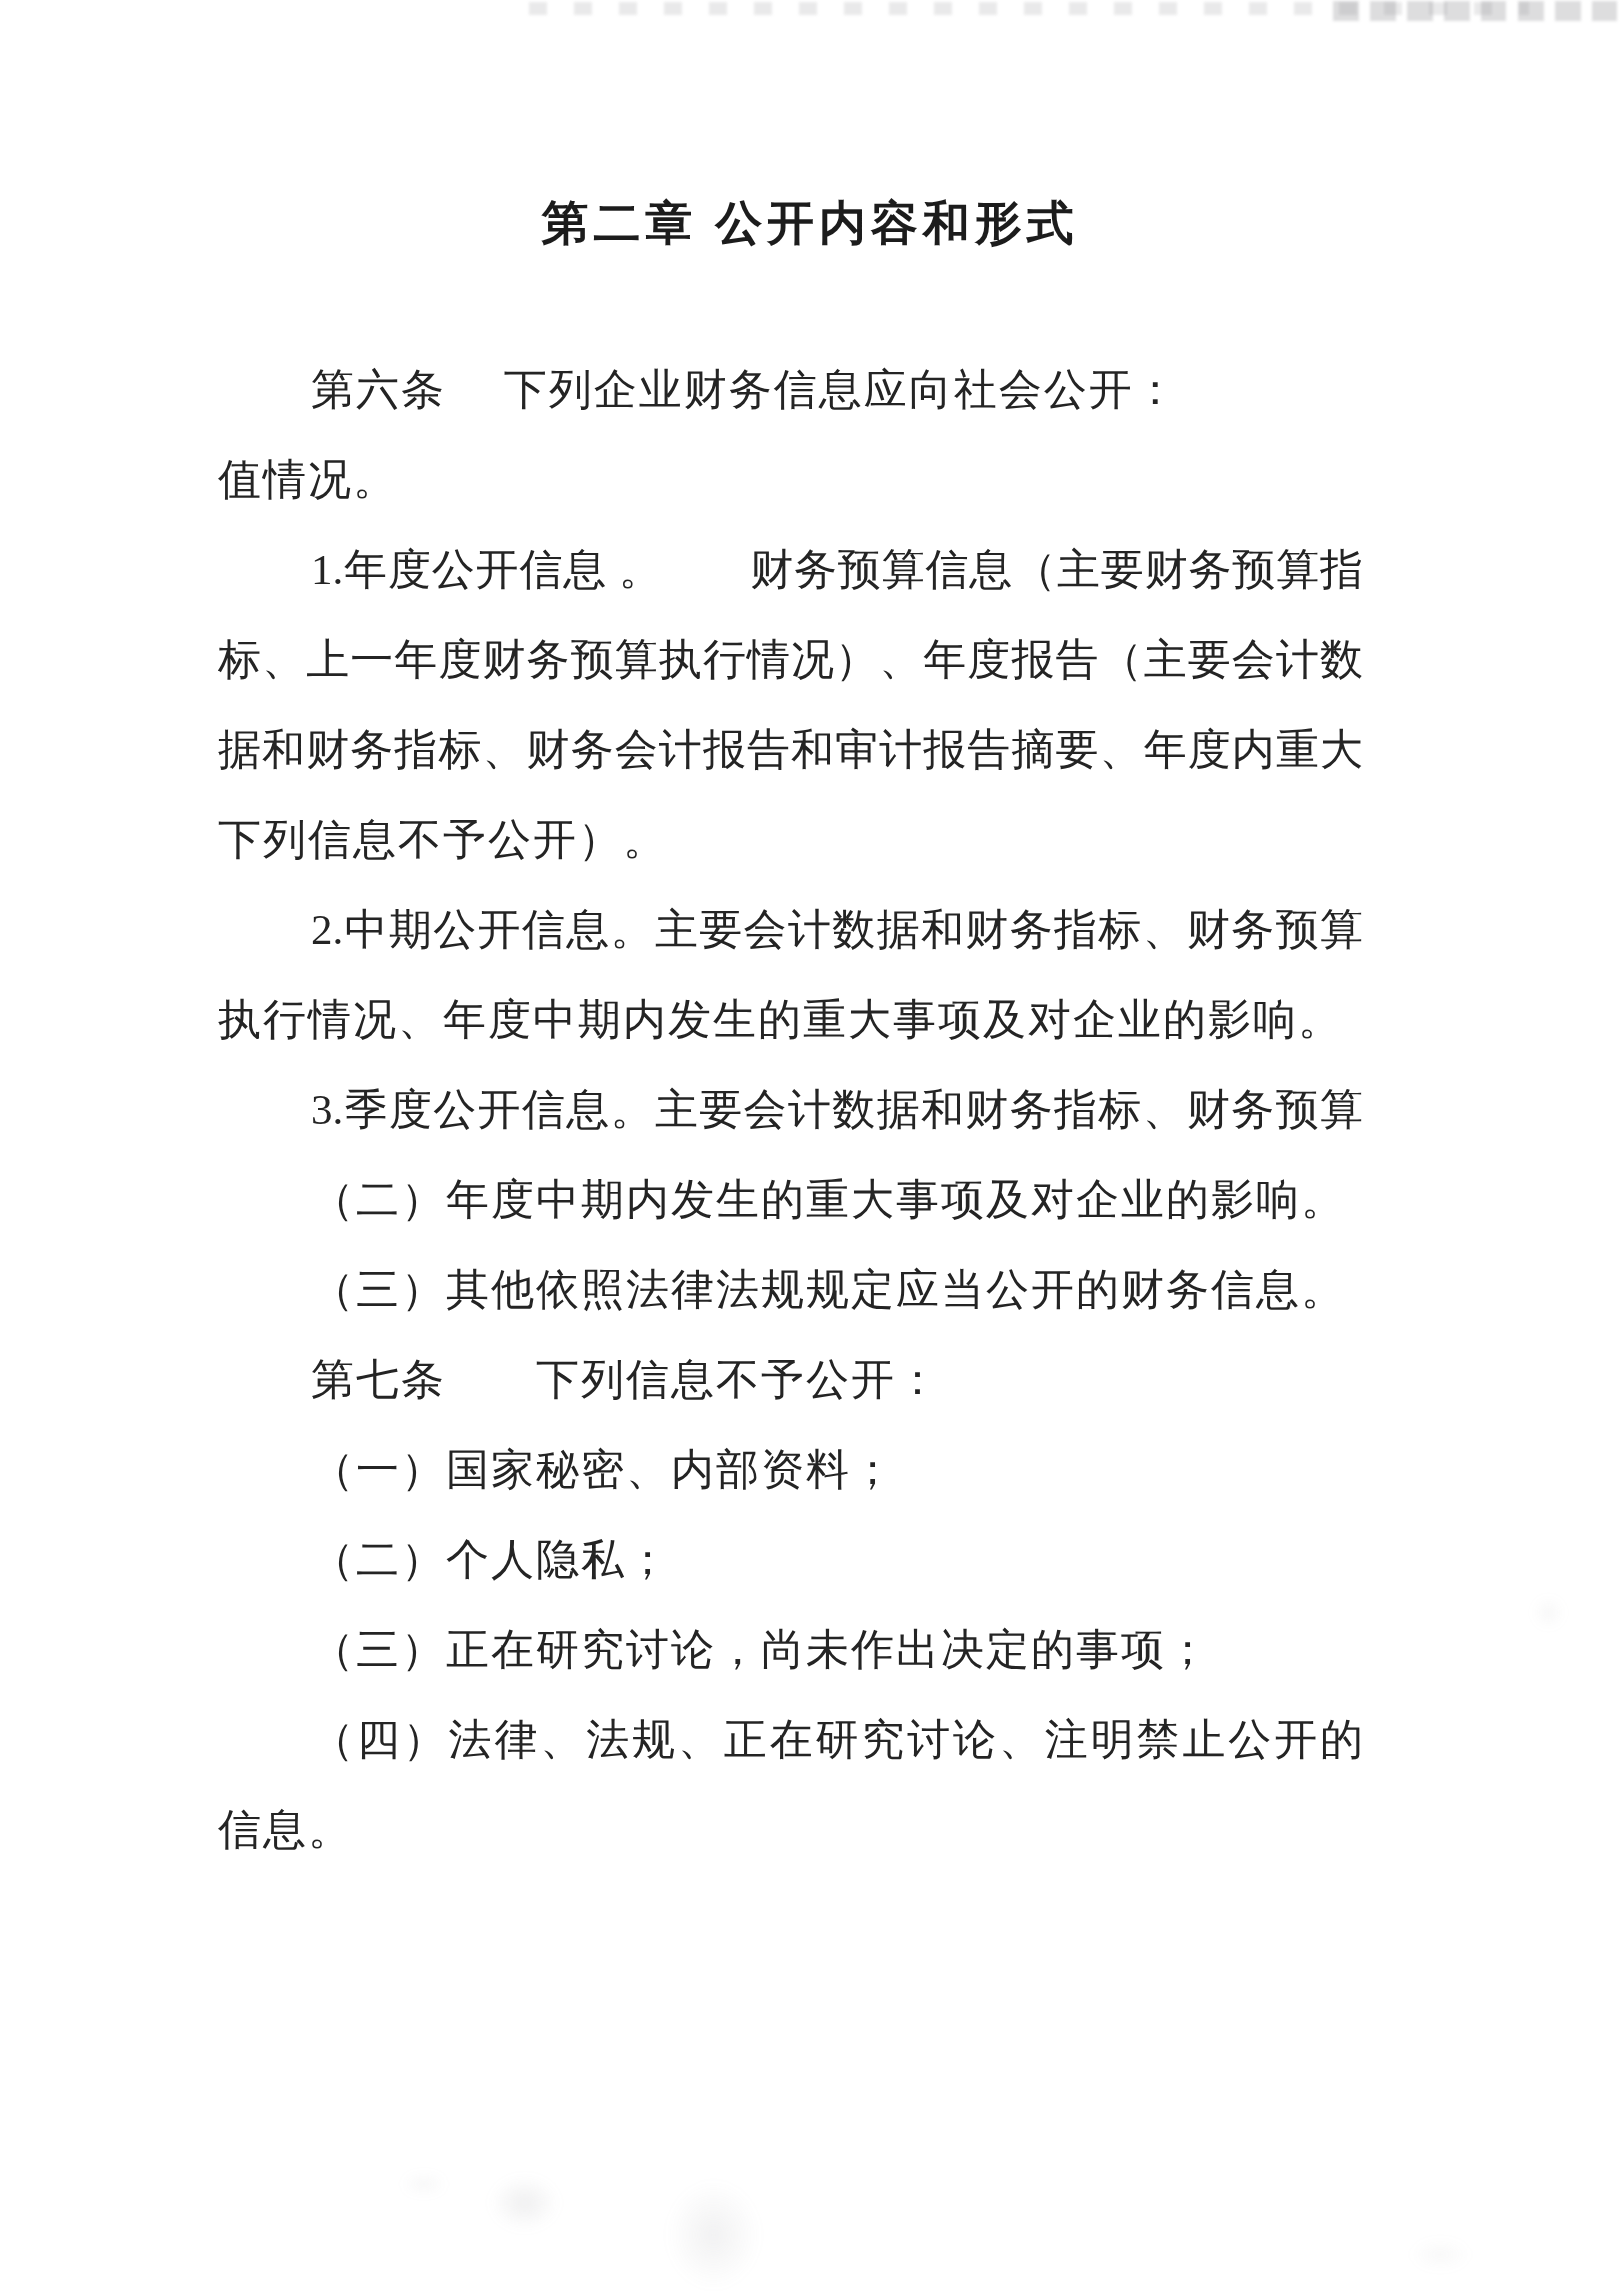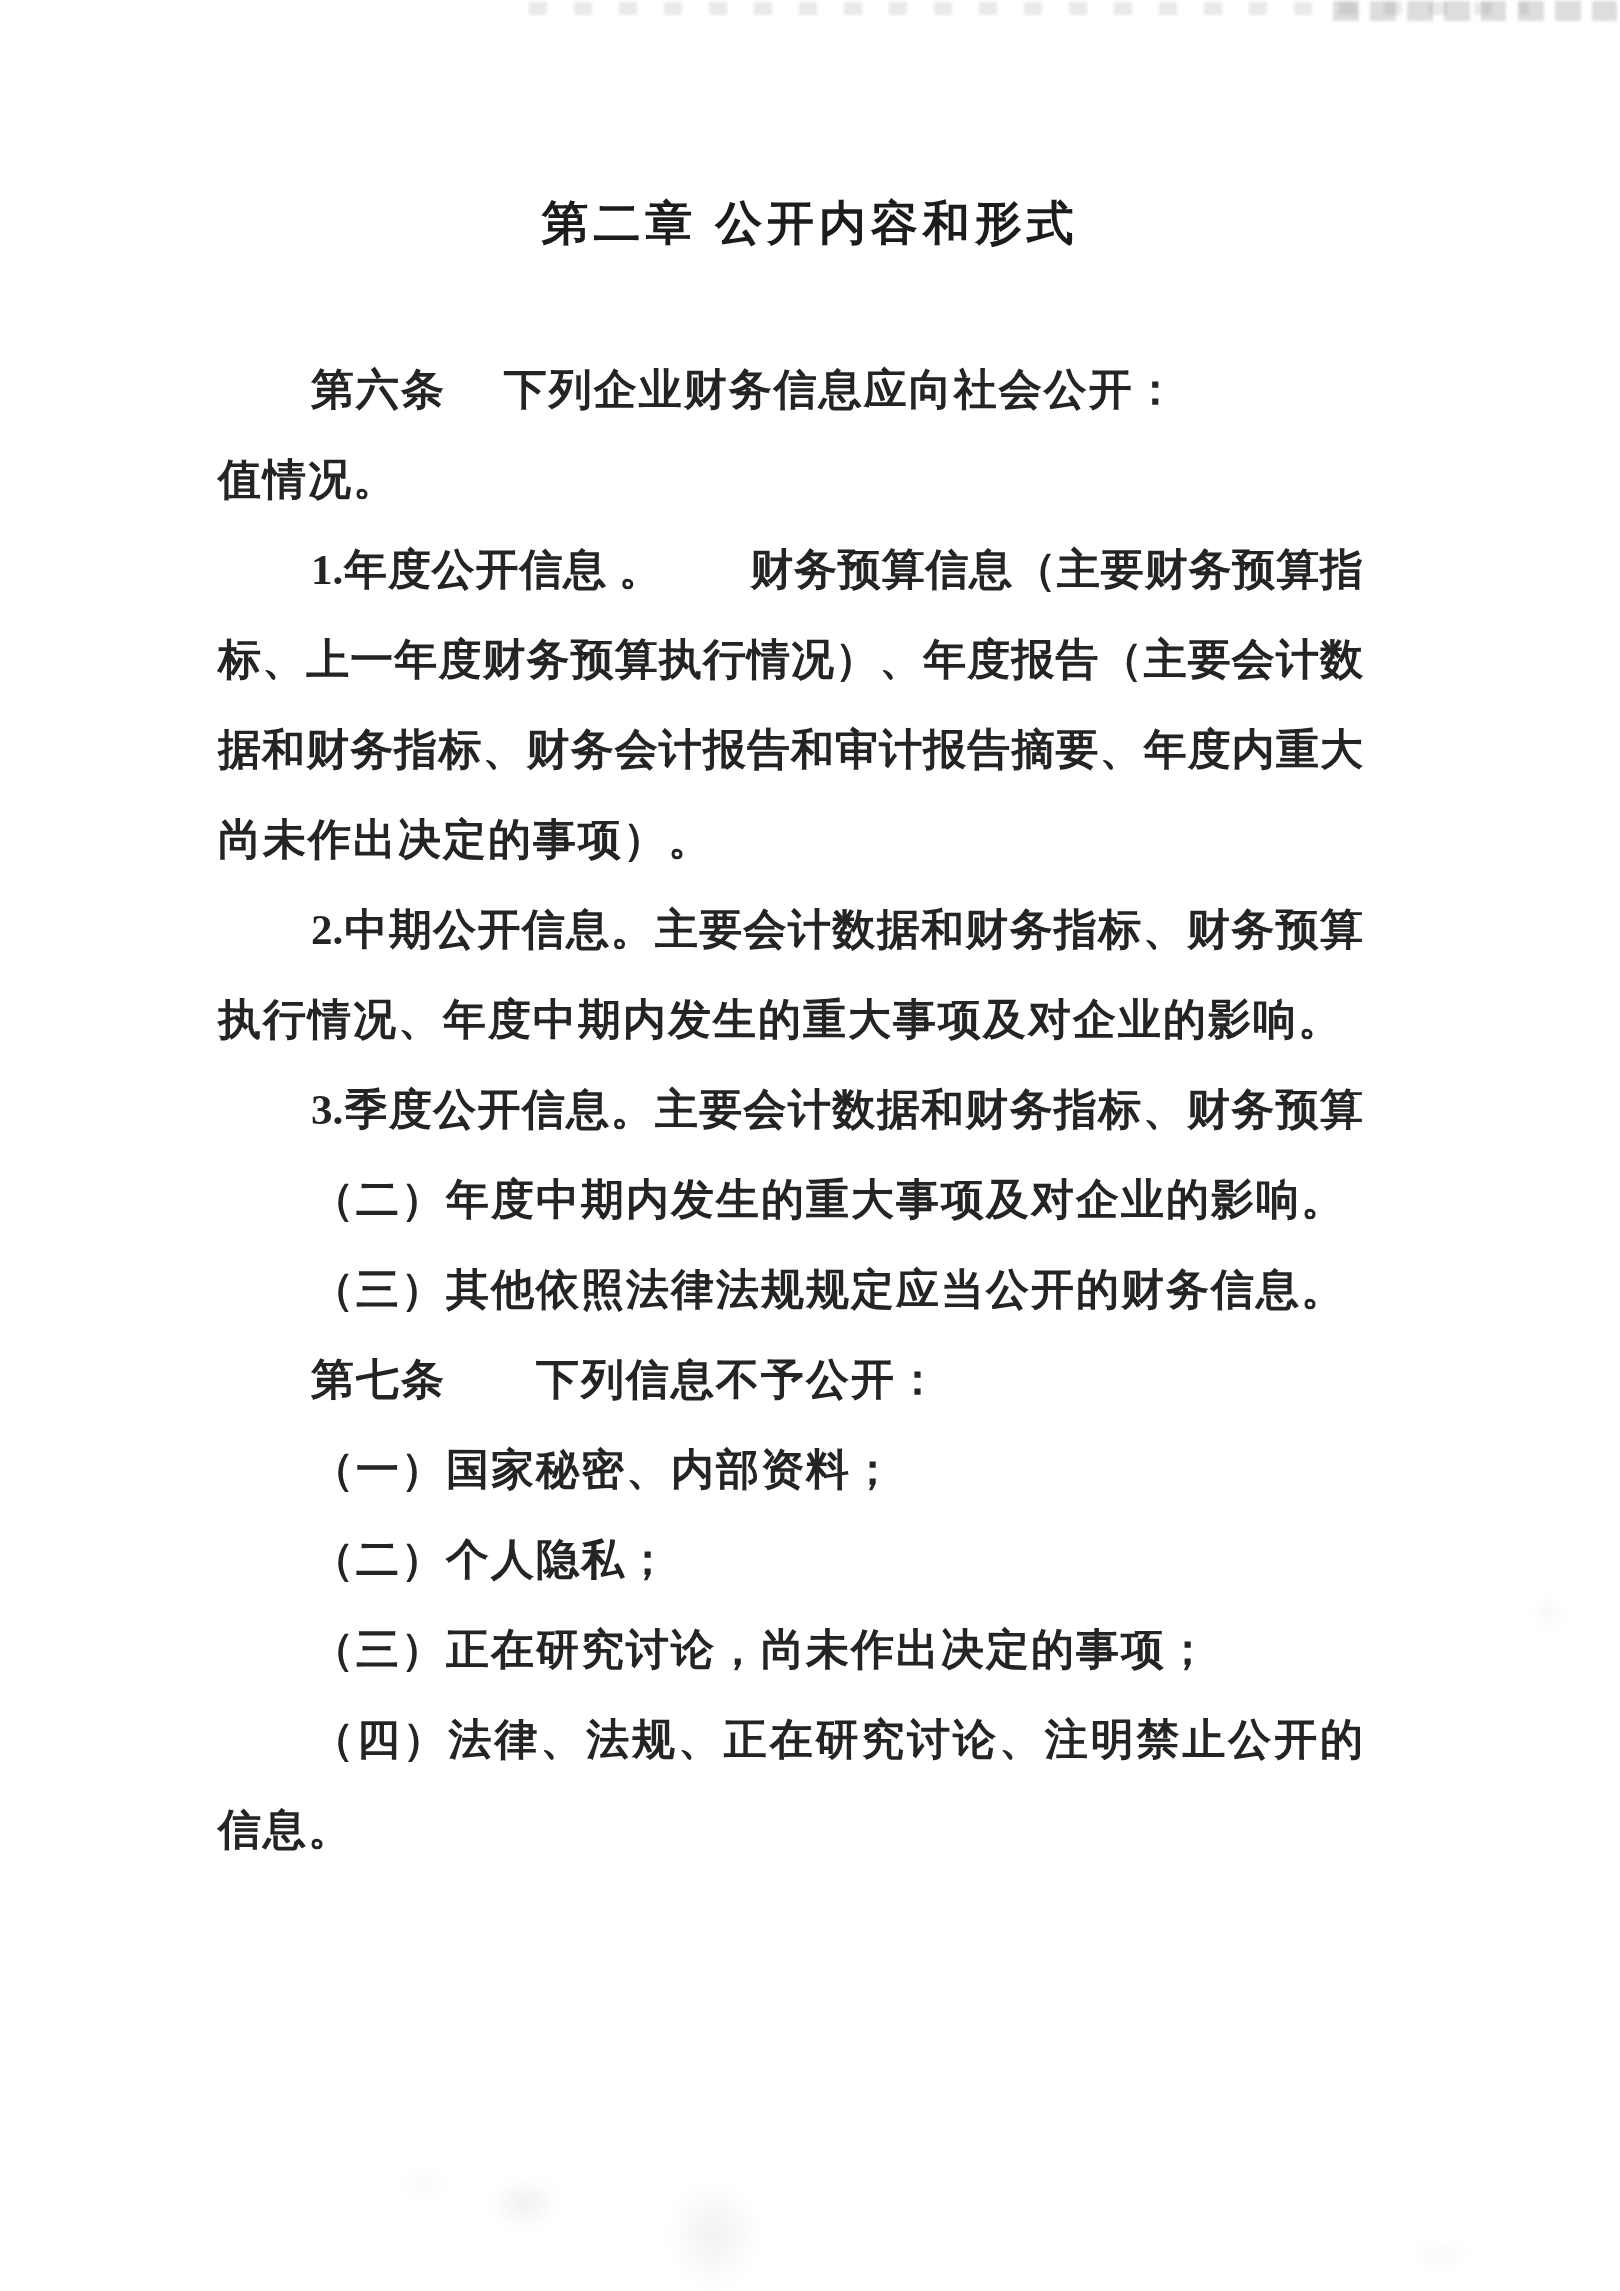--- a/index.html
+++ b/index.html
@@ -60,21 +60,20 @@
     left: 218px;
     width: 1145px;
   }
   .doc-line {
     height: 90px;
     line-height: 90px;
     font-size: 43px;
     letter-spacing: 2px;
     white-space: pre;
     color: #242424;
-    font-weight: bold;
   }
   .doc-line.indent {
     padding-left: 93px;
   }
   .doc-line.fill {
     white-space: normal;
     text-align: justify;
     text-align-last: justify;
     letter-spacing: 0;
   }
@@ -117,21 +116,21 @@
   <div class="top-noise-right"></div>
 
   <h1 class="chapter-title">第二章 公开内容和形式</h1>
 
   <div class="doc-body">
       <div class="doc-line indent">第六条　 下列企业财务信息应向社会公开：</div>
       <div class="doc-line">值情况。</div>
       <div class="doc-line indent fill">1.年度公开信息 。　　财务预算信息（主要财务预算指</div>
       <div class="doc-line fill">标、上一年度财务预算执行情况）、年度报告（主要会计数</div>
       <div class="doc-line fill">据和财务指标、财务会计报告和审计报告摘要、年度内重大</div>
-      <div class="doc-line">尚未作出决定的事项）。</div>
+      <div class="doc-line">下列信息不予公开）。</div>
       <div class="doc-line indent fill">2.中期公开信息。主要会计数据和财务指标、财务预算</div>
       <div class="doc-line">执行情况、年度中期内发生的重大事项及对企业的影响。</div>
       <div class="doc-line indent fill">3.季度公开信息。主要会计数据和财务指标、财务预算</div>
       <div class="doc-line indent">（二）年度中期内发生的重大事项及对企业的影响。</div>
       <div class="doc-line indent">（三）其他依照法律法规规定应当公开的财务信息。</div>
       <div class="doc-line indent">第七条　　下列信息不予公开：</div>
       <div class="doc-line indent">（一）国家秘密、内部资料；</div>
       <div class="doc-line indent">（二）个人隐私；</div>
       <div class="doc-line indent">（三）正在研究讨论，尚未作出决定的事项；</div>
       <div class="doc-line indent fill">（四）法律、法规、正在研究讨论、注明禁止公开的</div>

